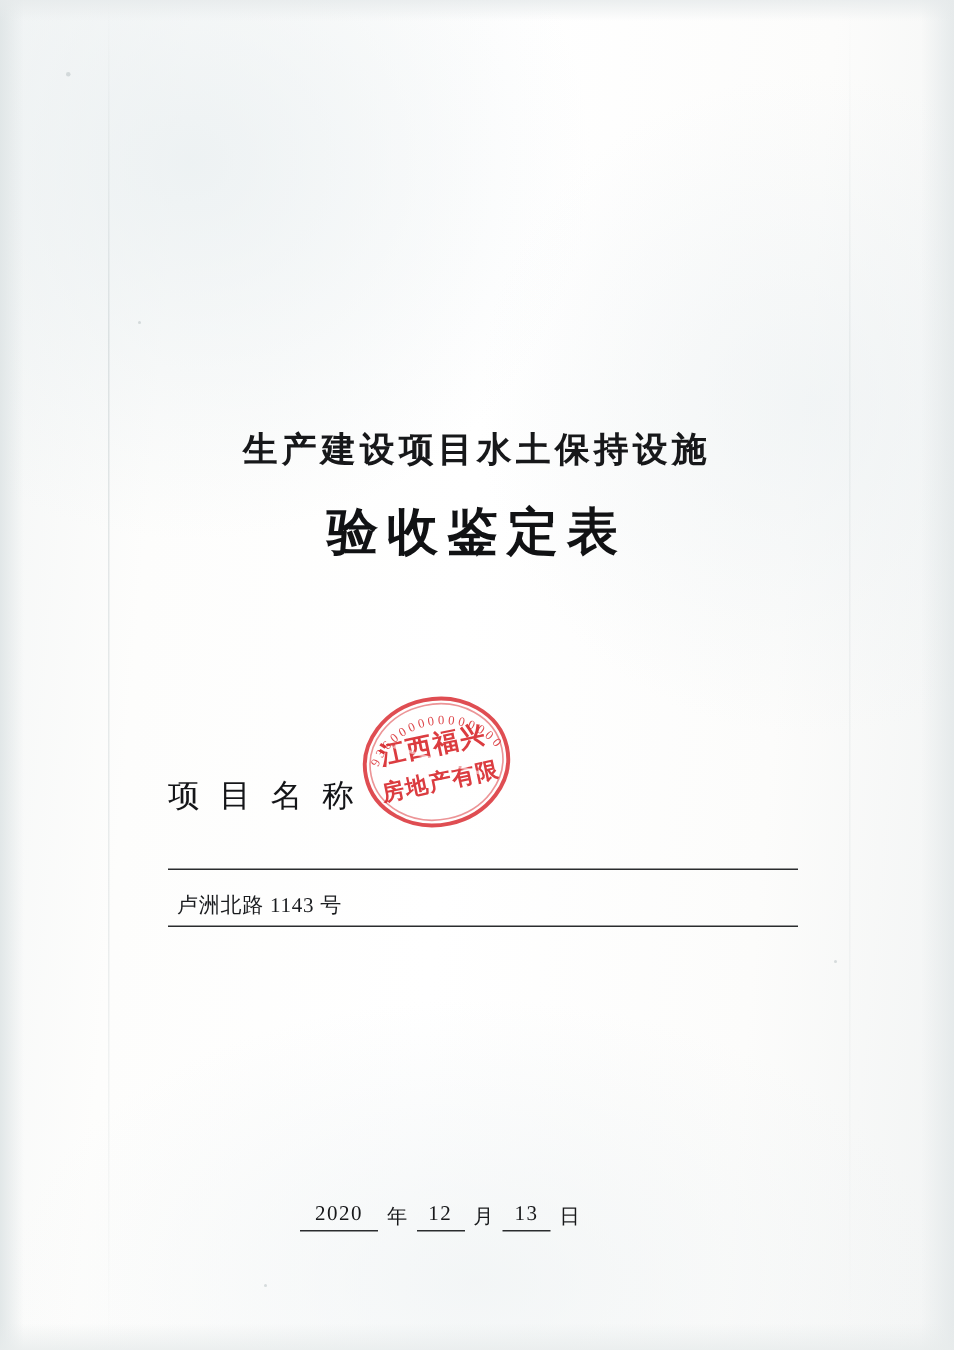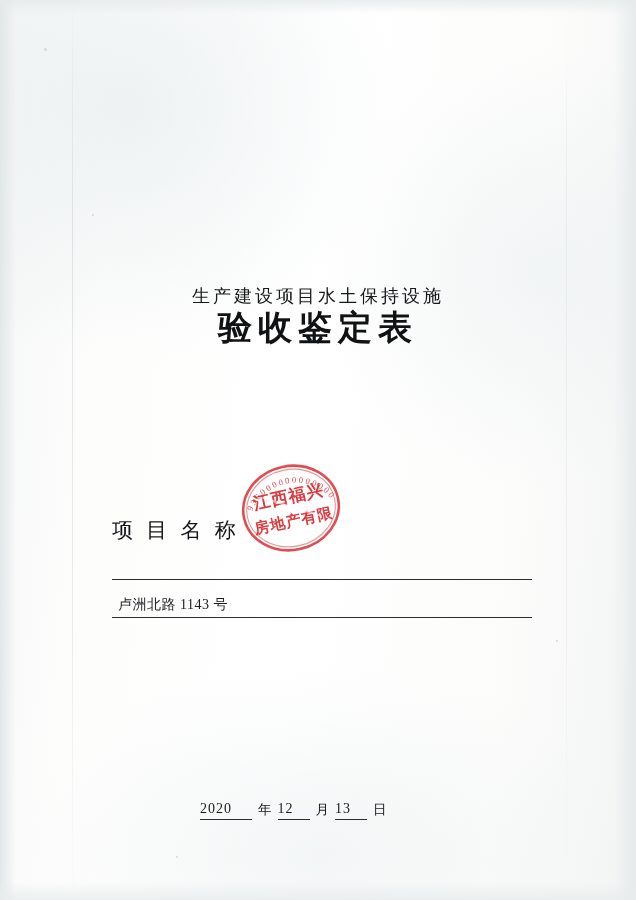--- a/index.html
+++ b/index.html
@@ -64,27 +64,28 @@
   
   .title-block {
     position: absolute;
     left: 0;
     top: 286px;
     width: 636px;
     text-align: center;
   }
   .title-line1 {
     font-family: "Liberation Serif", serif;
-    font-size: 18px;
-    font-weight: normal;
+    font-size: 23px;
+    font-weight: bold;
     letter-spacing: 3px;
     color: #17181a;
     line-height: 1.2;
   }
   .title-line2 {
+    margin-top: 22px;
     font-family: "Liberation Serif", serif;
     font-size: 34px;
     font-weight: bold;
     letter-spacing: 6px;
     color: #111214;
     line-height: 1.2;
   }
 
   
   .fields {
@@ -138,28 +139,28 @@
     position: absolute;
     left: 200px;
     top: 786px;
     display: flex;
     align-items: flex-end;
     font-size: 14px;
     color: #17181a;
   }
   .date-num {
     border-bottom: 1px solid #2a2c2e;
-    text-align: left;
+    text-align: center;
     height: 20px;
     line-height: 20px;
     letter-spacing: 1px;
   }
   .date-num.year { width: 52px; }
-  .date-num.month { width: 32px; margin-top: 13px; }
-  .date-num.day { width: 32px; }
+  .date-num.month { width: 32px; }
+  .date-num.day { width: 32px; margin-top: 14px; }
   .date-unit {
     padding: 0 6px;
     height: 20px;
     line-height: 20px;
     font-size: 13.5px;
   }
 </style>
 </head>
 <body>
 

